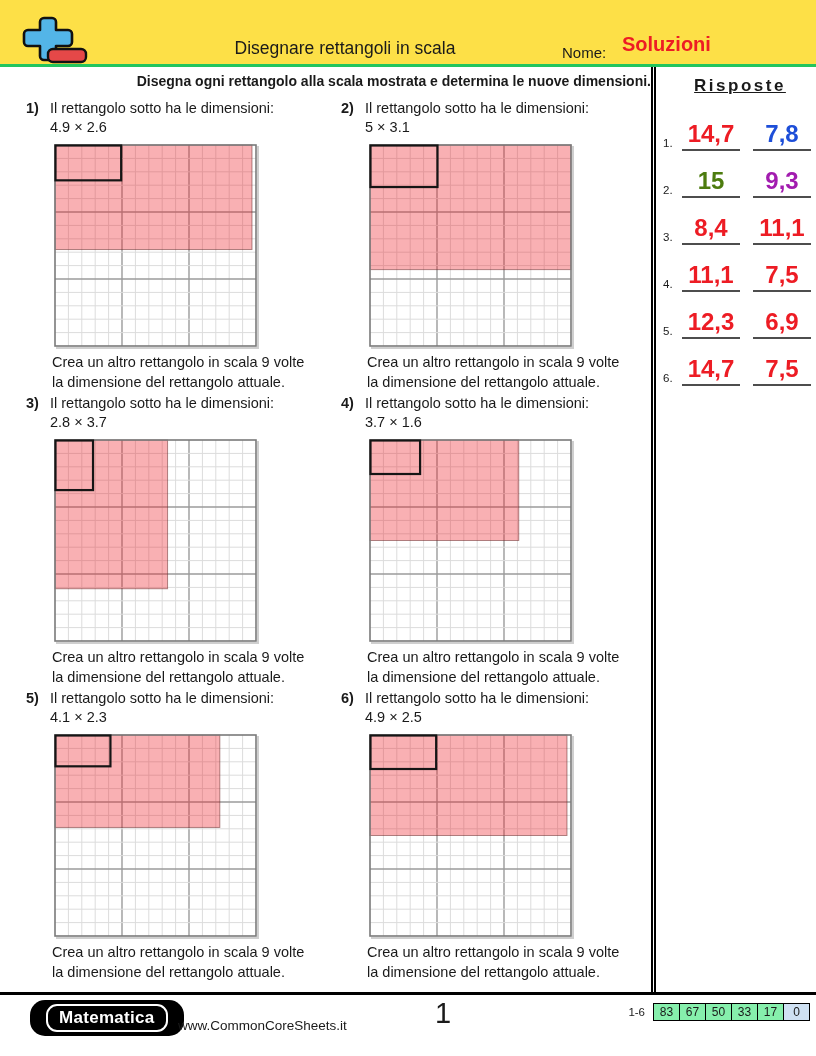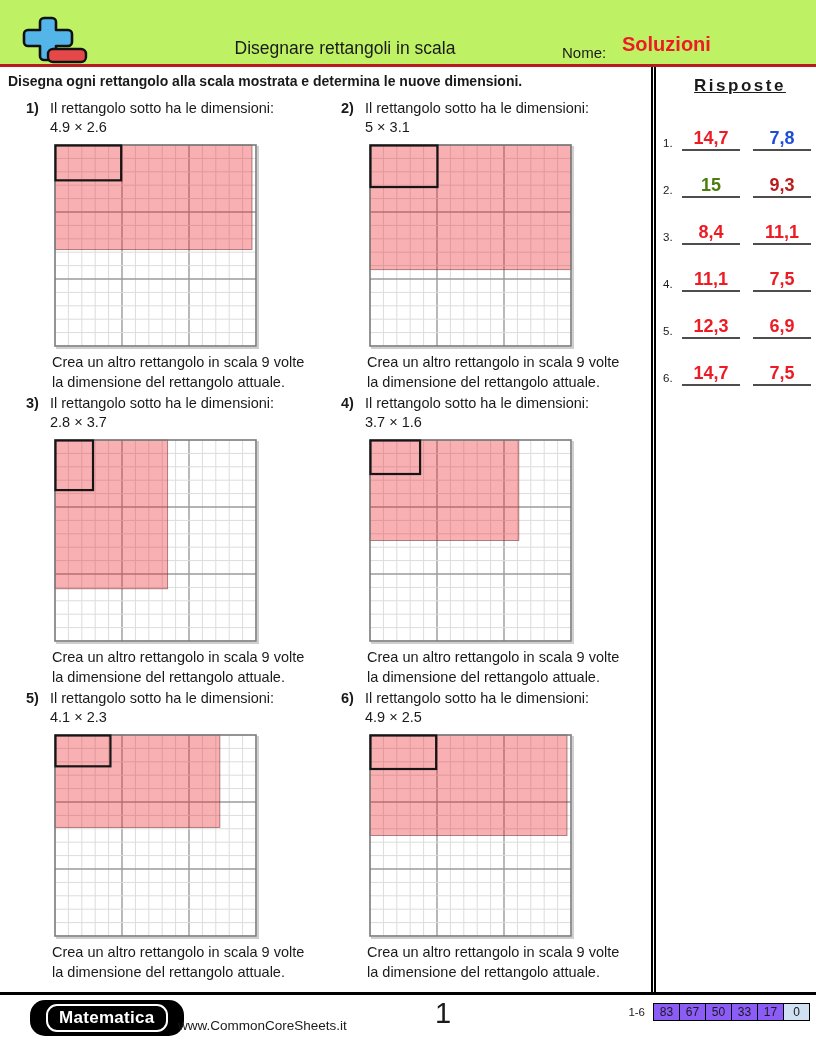--- a/index.html
+++ b/index.html
@@ -2,53 +2,53 @@
 <html><head>
 <meta charset="utf-8">
 <style>
   html,body { margin:0; padding:0; }
   body {
     width:816px; height:1056px; position:relative; background:#fff;
     font-family:"Liberation Sans", sans-serif; color:#1a1a1a;
     overflow:hidden;
   }
   
-  .header { position:absolute; top:0; left:0; width:816px; height:64px; border-bottom:3px solid #b91c1c; background:#bef264; }
+  .header { position:absolute; top:0; left:0; width:816px; height:64px; border-bottom:3px solid #22c55e; background:#fde047; }
   .logo-icon { position:absolute; left:10px; top:8px; }
   .page-title { position:absolute; left:150px; width:390px; top:38px; text-align:center; font-size:17.5px; }
   .nome { position:absolute; left:562px; top:44px; font-size:15px; }
   .soluzioni { position:absolute; left:622px; top:33px; font-size:20px; font-weight:bold; }
   
   .main { position:absolute; top:67px; left:0; width:816px; height:925px; display:flex; }
   .content { width:651px; }
   .answers { flex:1; border-left:5px double #000; }
-  .instruction { margin:6px 0 0 8px; font-size:14px; font-weight:bold; }
+  .instruction { margin:6px 0 0 24px; font-size:14px; font-weight:bold;text-align:right; }
   .problems { display:grid; grid-template-columns:315px 312px; margin:10px 0 0 26px; }
   .problem { height:295px; }
   .p-head { display:flex; font-size:14.5px; line-height:1.32; }
   .p-num { font-weight:bold; width:24px; flex:none; }
   .grid-wrap { margin:7px 0 0 28px; width:203px; }
   .grid-wrap svg { display:block; box-shadow:2px 2px 0 #cfcfcf; }
   .caption { margin:6px 0 0 26px; font-size:14.5px; line-height:1.33; }
   
   .r-title { text-align:center; margin-top:9px; font-size:17px; font-weight:bold; text-decoration:underline; letter-spacing:2.5px; }
   .answer-list { margin-top:8px; }
   .answer-row { display:flex; align-items:flex-end; padding-left:7px; height:47px; }
   .a-num { font-size:11.5px; margin:0 5px 2px 0; width:14px; flex:none; }
-  .a-val { width:58px; text-align:center; font-size:18px; font-weight:bold; border-bottom:2px solid #4d4d4d; margin-right:13px; line-height:1.25; }
+  .a-val { width:58px; text-align:center; font-size:24px; font-weight:bold; border-bottom:2px solid #4d4d4d; margin-right:13px; line-height:1.25; }
   
   .footer { position:absolute; top:992px; left:0; width:816px; height:64px; border-top:3px solid #000; background:#fff; }
   .logo-box { position:absolute; left:30px; top:5px; background:#000; border-radius:15px; padding:4px 16px; }
   .logo-inner { display:block; border:2.5px solid #fff; border-radius:11px; padding:2px 11px; color:#fff; font-weight:bold; font-size:17px; letter-spacing:0.3px; }
   .url { position:absolute; left:178px; top:23px; font-size:13.5px; }
   .page-num { position:absolute; left:70px; right:0; top:2px; text-align:center; font-size:29px; font-weight:300; }
   .score { position:absolute; right:6px; top:8px; display:flex; align-items:center;justify-content:flex-end; }
   .range { font-size:11.5px; margin-right:9px; }
   .score-cells { display:flex; }
-  .score-cell { width:25px; height:16px; border:1px solid #000; margin-left:-1px; text-align:center; font-size:12px; line-height:16px; background:#8b5cf6; }
+  .score-cell { width:25px; height:16px; border:1px solid #000; margin-left:-1px; text-align:center; font-size:12px; line-height:16px; background:#86efac; }
 </style>
 </head>
 <body>
 
 <div class="header">
   <div class="logo-icon">
     <svg width="80" height="56" viewBox="0 0 80 56">
       <path d="M34 10 h8 a4 4 0 0 1 4 4 v8 h12 a4 4 0 0 1 4 4 v8 a4 4 0 0 1 -4 4 h-12 v10 a4 4 0 0 1 -4 4 h-8 a4 4 0 0 1 -4 -4 v-10 h-12 a4 4 0 0 1 -4 -4 v-8 a4 4 0 0 1 4 -4 h12 v-8 a4 4 0 0 1 4 -4 z" fill="#53b5e8" stroke="#111" stroke-width="2.6" stroke-linejoin="round"></path>
       <rect x="38" y="41" width="38" height="13" rx="5" fill="#e54848" stroke="#111" stroke-width="2.4"></rect>
     </svg>
@@ -370,21 +370,21 @@
     <div class="r-title">Risposte</div>
     <div class="answer-list">
       <div class="answer-row">
         <span class="a-num">1.</span>
         <span class="a-val" style="color:#ed1c24;">14,7</span>
         <span class="a-val" style="color:#1d4ed8;">7,8</span>
       </div>
       <div class="answer-row">
         <span class="a-num">2.</span>
         <span class="a-val" style="color:#4d7c0f;">15</span>
-        <span class="a-val" style="color:#b91c1c;">9,3</span>
+        <span class="a-val" style="color:#a21caf;">9,3</span>
       </div>
       <div class="answer-row">
         <span class="a-num">3.</span>
         <span class="a-val" style="color:#ed1c24;">8,4</span>
         <span class="a-val" style="color:#ed1c24;">11,1</span>
       </div>
       <div class="answer-row">
         <span class="a-num">4.</span>
         <span class="a-val" style="color:#ed1c24;">11,1</span>
         <span class="a-val" style="color:#ed1c24;">7,5</span>

